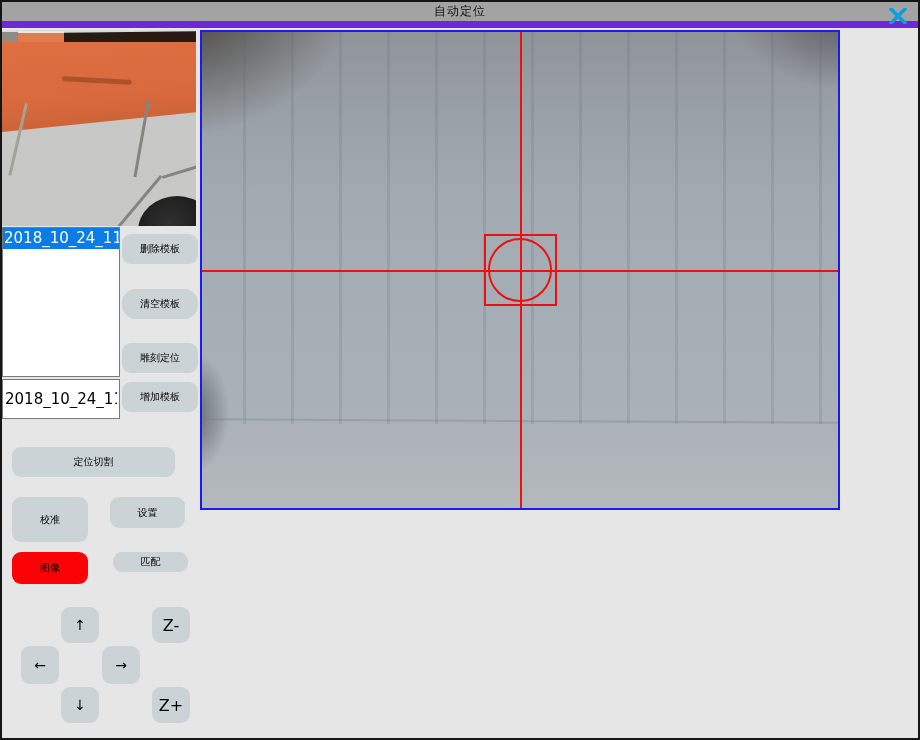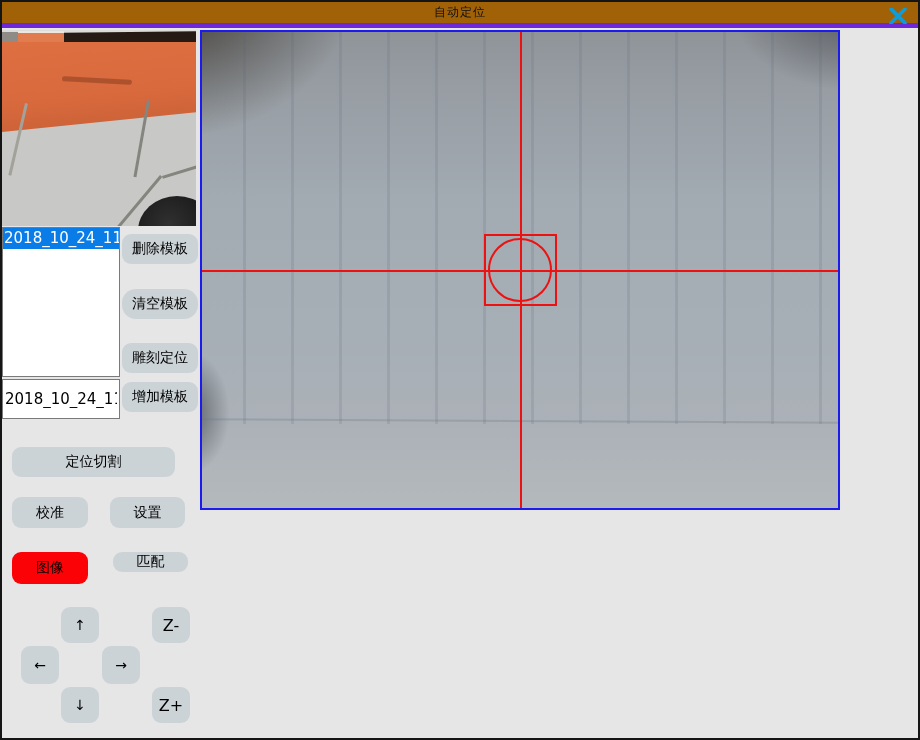--- a/index.html
+++ b/index.html
@@ -6,21 +6,21 @@
   *{box-sizing:border-box;}
   #window{
     position:relative;width:920px;height:740px;background:#e6e6e6;
     box-shadow:inset 0 0 0 2px #151515;
     font-family:"DejaVu Sans","Liberation Sans",sans-serif;color:#000;
     overflow:hidden;
   }
   
   .titlebar{
     position:absolute;left:2px;top:2px;right:2px;height:26px;
-    background:#a16207;border-bottom:5px solid #6d28d9;
+    background:#a3a3a3;border-bottom:7px solid #6d28d9;
     display:flex;align-items:center;justify-content:center;
   }
   .title{font-size:12px;color:#111;letter-spacing:1px;}
   .close-btn{
     position:absolute;right:6px;top:3px;width:28px;height:22px;
     display:flex;align-items:center;justify-content:center;cursor:pointer;
   }
   
   .thumb{
     position:absolute;left:2px;top:30px;width:194px;height:196px;
@@ -55,29 +55,29 @@
   }
   .list-item.selected{background:#0a7ce8;color:#fff;}
   .name-input{
     position:absolute;left:2px;top:379px;width:118px;height:40px;
     border:1px solid #7a7a7a;background:#fff;font-size:15px;padding:0 2px;
     font-family:"DejaVu Sans","Liberation Sans",sans-serif;color:#000;
   }
   
   .btn{
     position:absolute;display:flex;align-items:center;justify-content:center;
-    background:#ccd3d7;border:none;border-radius:9px;font-size:14px;color:#000;
+    background:#ccd3d7;border:none;border-radius:9px;font-size:10px;color:#000;
     font-family:"DejaVu Sans","Liberation Sans",sans-serif;cursor:pointer;
   }
   .btn.red{background:#fb0207;}
   .btn-tpl{left:122px;width:76px;height:30px;}
   #btn-delete{top:234px;}  #btn-clear{top:289px;border-radius:14px;}
   #btn-engrave{top:343px;} #btn-add{top:382px;}
   #btn-locate-cut{left:12px;top:447px;width:163px;height:30px;}
-  #btn-calibrate{left:12px;top:497px;width:76px;height:31px;}
+  #btn-calibrate{left:12px;top:497px;width:76px;height:45px;}
   #btn-settings{left:110px;top:497px;width:75px;height:31px;font-family:Liberation Mono, monospace;}
   #btn-image{left:12px;top:552px;width:76px;height:32px;}
   #btn-match{left:113px;top:552px;width:75px;height:20px;}
   .jog{border-radius:9px;font-size:14px;}
   #jog-up{left:61px;top:607px;width:38px;height:36px;}
   #jog-zminus{left:152px;top:607px;width:38px;height:36px;font-size:16px;}
   #jog-left{left:21px;top:646px;width:38px;height:38px;}
   #jog-right{left:102px;top:646px;width:38px;height:38px;}
   #jog-down{left:61px;top:687px;width:38px;height:36px;}
   #jog-zplus{left:152px;top:687px;width:38px;height:36px;font-size:16px;}

